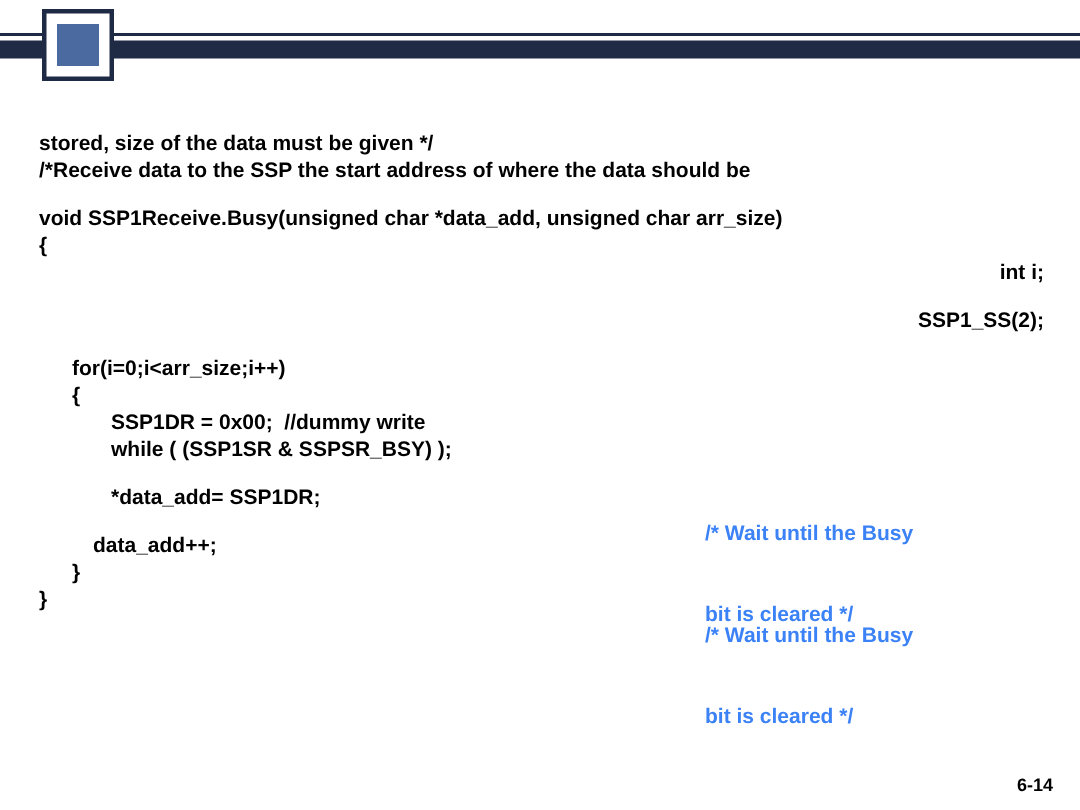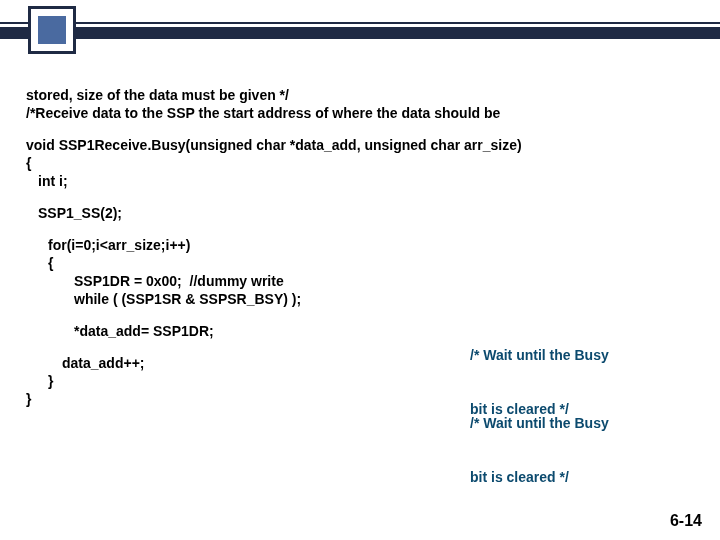--- a/index.html
+++ b/index.html
@@ -67,41 +67,41 @@
   }
   .code-line {
     font-family: "Tahoma", "Verdana", sans-serif;
     font-weight: bold;
     font-size: 14px;
     line-height: 18px;
     color: #000;
     white-space: pre;
   }
   .blank { height: 14px; }
-  .ind1 { padding-left: 12px; }
+  .ind1 { padding-left: 12px; text-align: right; }
   .ind2 { padding-left: 22px; }
   .ind3 { padding-left: 48px; }
   .ind4 { padding-left: 36px; }
   
   .right-note {
     position: absolute;
     font-family: "Tahoma", "Verdana", sans-serif;
     font-weight: bold;
     font-size: 14px;
     line-height: 18px;
-    color: #0c4a6e;
+    color: #3b82f6;
     white-space: pre;
   }
   .page-num {
     position: absolute;
     right: 18px;
     bottom: 10px;
     font-family: "Tahoma", "Verdana", sans-serif;
     font-weight: bold;
-    font-size: 16px;
+    font-size: 12px;
     color: #000;
   }
 </style>
 </head>
 <body>
 
 <div class="slide">
 
   <div class="rule-top"></div>
   <div class="rule-bottom"></div>

